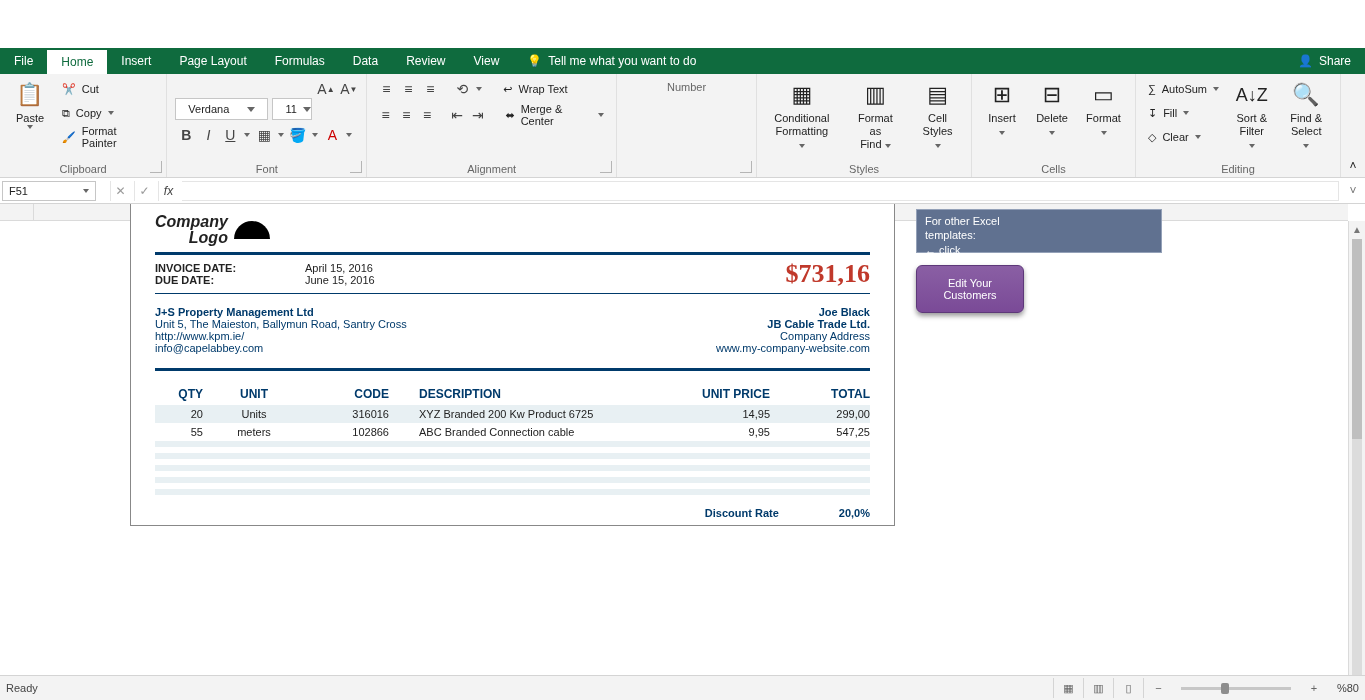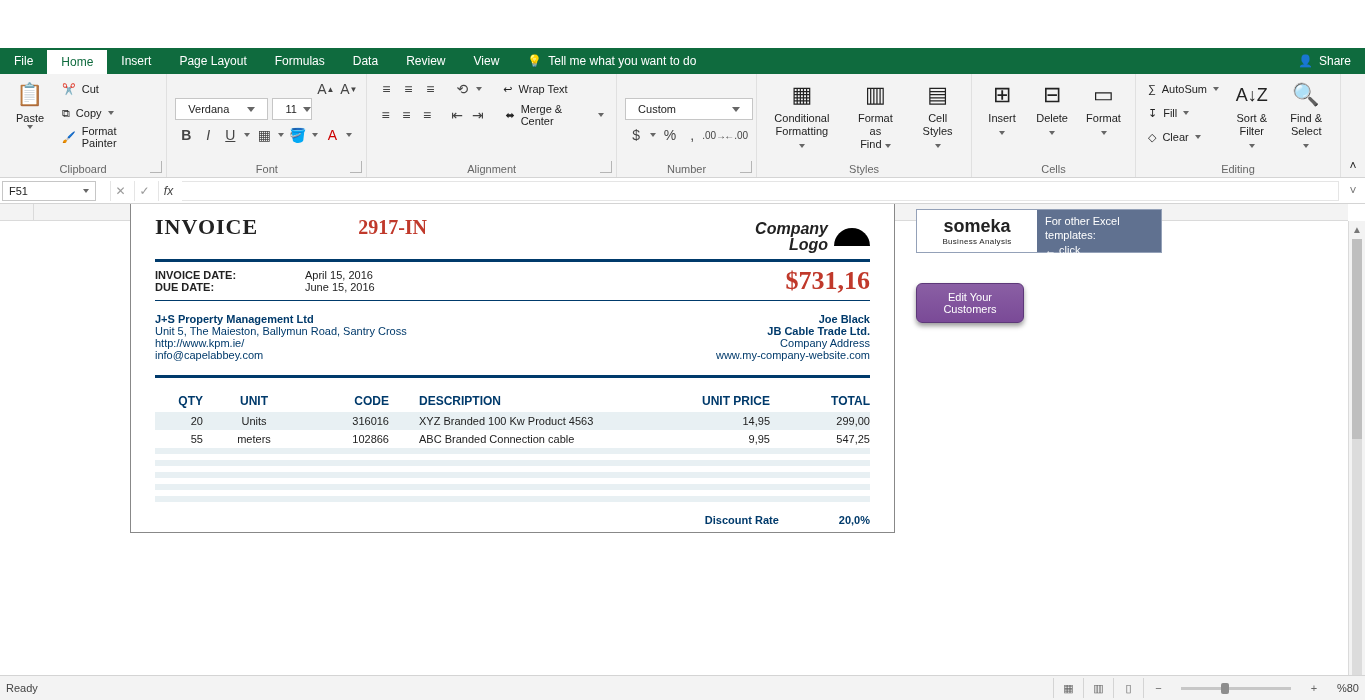--- a/index.html
+++ b/index.html
@@ -84,21 +84,21 @@
 .strip{ background:#e8f0f3;}
 .discount{ display:flex; justify-content:flex-end; gap:60px; font-size:11px; color:#003a6b; font-weight:bold; margin-top:6px; font-family:Georgia,serif;}
 
 
 .side { position:absolute; left:916px; top:5px; width:246px;}
 .someka { height:44px; background:#607190; display:flex; color:#fff; font-size:11px; border:1px solid #94a1b8;}
 .someka .lft { background:#fff; width:120px; display:flex; flex-direction:column; align-items:center; justify-content:center; color:#222; font-family:Georgia,serif;}
 .someka .lft .s1{font-size:18px; font-weight:bold;}
 .someka .lft .s2{font-size:8px; letter-spacing:0.3px;}
 .someka .rgt{ flex:1; padding:4px 8px; line-height:1.3;}
-.edit-btn { margin-top:30px; width:108px; height:40px; background:linear-gradient(#8a5fa4,#7a4a97); border:1px solid #5d3879; border-radius:6px; color:#fff; font-size:11px; display:flex; align-items:center; justify-content:center; text-align:center; box-shadow:0 3px 5px rgba(0,0,0,0.4); cursor:pointer;}
+.edit-btn { margin-top:12px; width:108px; height:48px; background:linear-gradient(#8a5fa4,#7a4a97); border:1px solid #5d3879; border-radius:6px; color:#fff; font-size:11px; display:flex; align-items:center; justify-content:center; text-align:center; box-shadow:0 3px 5px rgba(0,0,0,0.4); cursor:pointer;}
 
 
 .status { position:absolute; left:0; right:0; bottom:0; height:22px; background:#f3f3f3; border-top:1px solid #d4d4d4; display:flex; align-items:center; font-size:11px; color:#444; padding:12px 6px;}
 .status .views{ margin-left:auto; display:flex; gap:0;}
 .view-btn{ width:30px; height:20px; border-left:1px solid #d4d4d4; display:flex; align-items:center; justify-content:center; color:#666;}
 .zoom-slider{ width:110px; height:3px; background:#c7c7c7; margin:0 8px; position:relative;}
 .zoom-slider .knob{ position:absolute; left:40px; top:-4px; width:8px; height:11px; background:#8d8d8d; border-radius:2px;}
 </style>
 </head>
 <body>
@@ -220,36 +220,20 @@
             <span>Merge &amp; Center</span>
             <span class="caret-down"></span>
           </div>
       </div>
     </div>
     <div class="group-label">Alignment</div>
     <div class="dlg-launcher"></div>
   </div>
 
   <div class="group" style="width:140px">
-    <div class="group-body" style="flex-direction:column;gap:4px;">
-      <div class="select" style="width:128px">
-          <span>Custom</span>
-          <span class="caret"></span>
-        </div>
-      <div class="row-flex">
-        <div class="ico-btn">$</div>
-        <div class="caret-btn">
-            <span class="caret-down"></span>
-          </div>
-        <div class="ico-btn">%</div>
-        <div class="ico-btn">,</div>
-        <div class="ico-btn" style="font-size:10px">.00→</div>
-        <div class="ico-btn" style="font-size:10px">←.00</div>
-      </div>
-    </div>
     <div class="group-label">Number</div>
     <div class="dlg-launcher"></div>
   </div>
 
   <div class="group">
     <div class="group-body">
       <div class="big-btn">
         <div class="big-ico">▦</div>
         <div class="lbl"><span>Conditional</span><br><span>Formatting</span> <span class="caret-down" style="display:inline-block"></span></div>
       </div>
@@ -342,24 +326,20 @@
 
 <div class="sheet-wrap">
   <div class="sheet">
     <div class="col-heads">
       <div class="select-col"></div>
     </div>
 
     <div class="doc">
       <div class="doc-inner">
         <div class="title-row">
-          <div style="display:flex;align-items:baseline;gap:40px;">
-            <span class="inv-title">INVOICE</span>
-            <span class="inv-no">2917-IN</span>
-          </div>
           <div class="logo">
             <span style="text-align:right;line-height:1">Company<br>Logo</span>
             <span class="swoosh"></span>
           </div>
         </div>
         <hr class="thick">
         <div class="meta-row">
           <div class="meta-left">
             <div><span class="lbl">INVOICE DATE:</span><span>April 15, 2016</span></div>
             <div><span class="lbl">DUE DATE:</span><span>June 15, 2016</span></div>
@@ -388,21 +368,21 @@
           <div class="c-code">CODE</div>
           <div class="c-desc">DESCRIPTION</div>
           <div class="c-up">UNIT PRICE</div>
           <div class="c-tot">TOTAL</div>
         </div>
         <div id="lines">
             <div class="trow strip">
               <div class="c-qty">20</div>
               <div class="c-unit">Units</div>
               <div class="c-code">316016</div>
-              <div class="c-desc">XYZ Branded 100 Kw Product 4563</div>
+              <div class="c-desc">XYZ Branded 200 Kw Product 6725</div>
               <div class="c-up">14,95</div>
               <div class="c-tot">299,00</div>
             </div>
             <div class="trow">
               <div class="c-qty">55</div>
               <div class="c-unit">meters</div>
               <div class="c-code">102866</div>
               <div class="c-desc">ABC Branded Connection cable</div>
               <div class="c-up">9,95</div>
               <div class="c-tot">547,25</div>
@@ -490,24 +470,20 @@
           </div>
         <div class="discount">
           <span>Discount Rate</span>
           <span>20,0%</span>
         </div>
       </div>
     </div>
 
     <div class="side">
       <div class="someka">
-        <div class="lft">
-          <div class="s1">someka</div>
-          <div class="s2">Business Analysis</div>
-        </div>
         <div class="rgt">
           <div>For other Excel</div>
           <div>templates:</div>
           <div>← click</div>
         </div>
       </div>
       <div class="edit-btn" style="white-space:pre-line;">Edit Your
 Customers</div>
     </div>
 

